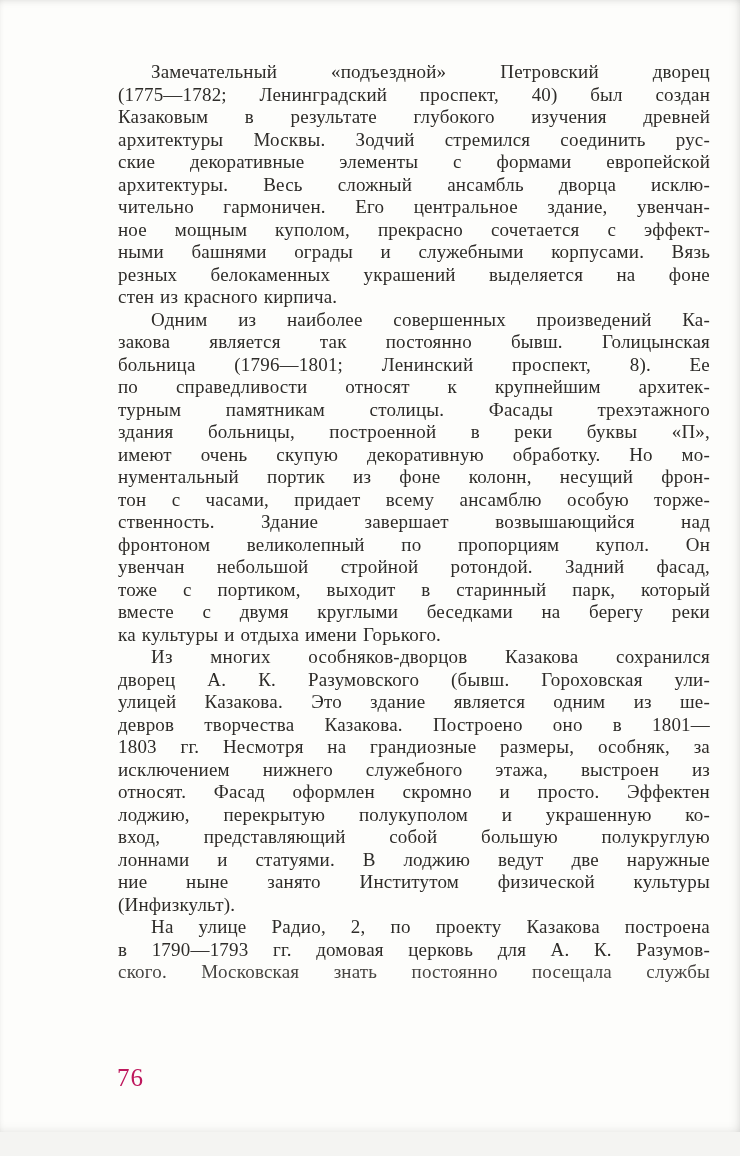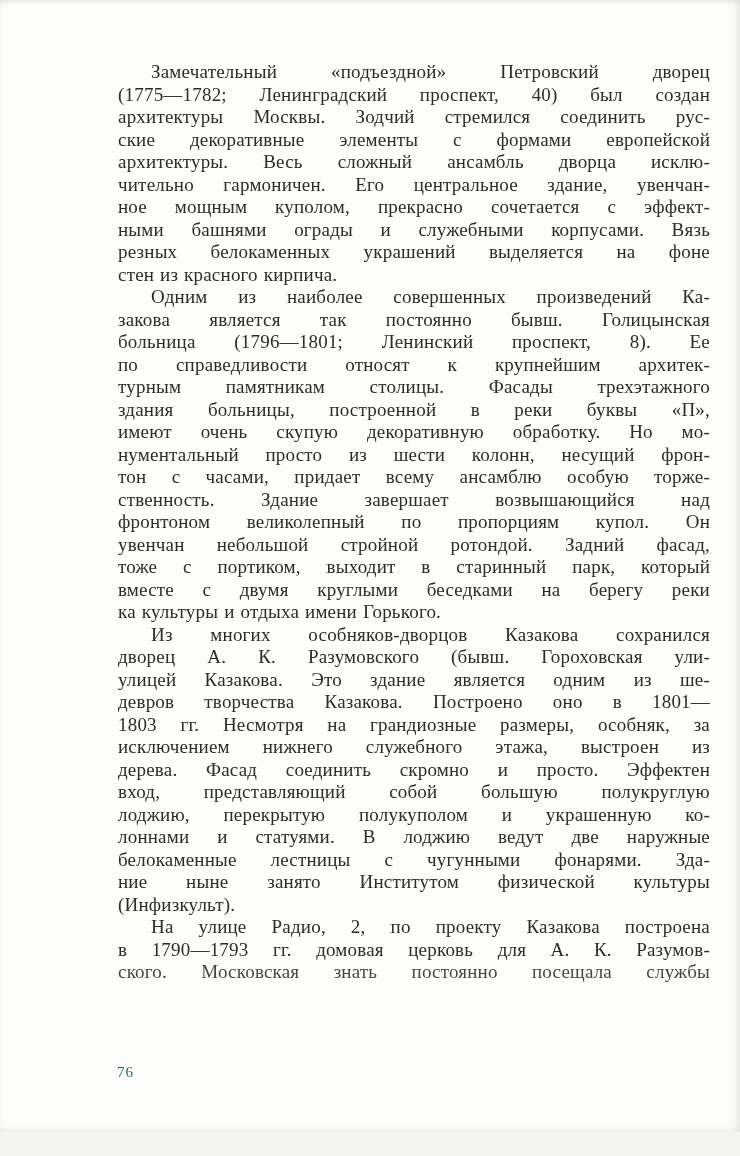--- a/index.html
+++ b/index.html
@@ -48,72 +48,72 @@
   
   .paragraph:last-child .line:last-child {
     filter: blur(0.35px);
     opacity: 0.88;
   }
   .page-number {
     position: absolute;
     left: 117px;
     top: 1064px;
     font-family: "Liberation Serif", "DejaVu Serif", serif;
-    font-size: 15px;
-    color: #0f766e;
+    font-size: 25px;
+    color: #be185d;
     letter-spacing: 1px;
   }
 </style>
 </head>
 <body>
 
 <div class="canvas">
   <div class="page">
     <div class="text-block">
         <div class="paragraph">
           <div class="line first">Замечательный «подъездной» Петровский дворец</div>
           <div class="line">(1775—1782; Ленинградский проспект, 40) был создан</div>
+          <div class="line">Казаковым в результате глубокого изучения древней</div>
           <div class="line">архитектуры Москвы. Зодчий стремился соединить рус-</div>
           <div class="line">ские декоративные элементы с формами европейской</div>
           <div class="line">архитектуры. Весь сложный ансамбль дворца исклю-</div>
           <div class="line">чительно гармоничен. Его центральное здание, увенчан-</div>
           <div class="line">ное мощным куполом, прекрасно сочетается с эффект-</div>
           <div class="line">ными башнями ограды и служебными корпусами. Вязь</div>
           <div class="line">резных белокаменных украшений выделяется на фоне</div>
           <div class="line para-end">стен из красного кирпича.</div>
         </div>
         <div class="paragraph">
           <div class="line first">Одним из наиболее совершенных произведений Ка-</div>
           <div class="line">закова является так постоянно бывш. Голицынская</div>
           <div class="line">больница (1796—1801; Ленинский проспект, 8). Ее</div>
           <div class="line">по справедливости относят к крупнейшим архитек-</div>
           <div class="line">турным памятникам столицы. Фасады трехэтажного</div>
           <div class="line">здания больницы, построенной в реки буквы «П»,</div>
           <div class="line">имеют очень скупую декоративную обработку. Но мо-</div>
-          <div class="line">нументальный просто из шести колонн, несущий фрон-</div>
+          <div class="line">нументальный портик из фоне колонн, несущий фрон-</div>
           <div class="line">тон с часами, придает всему ансамблю особую торже-</div>
           <div class="line">ственность. Здание завершает возвышающийся над</div>
           <div class="line">фронтоном великолепный по пропорциям купол. Он</div>
           <div class="line">увенчан небольшой стройной ротондой. Задний фасад,</div>
           <div class="line">тоже с портиком, выходит в старинный парк, который</div>
           <div class="line">вместе с двумя круглыми беседками на берегу реки</div>
           <div class="line para-end">ка культуры и отдыха имени Горького.</div>
         </div>
         <div class="paragraph">
           <div class="line first">Из многих особняков-дворцов Казакова сохранился</div>
           <div class="line">дворец А. К. Разумовского (бывш. Гороховская ули-</div>
           <div class="line">улицей Казакова. Это здание является одним из ше-</div>
           <div class="line">девров творчества Казакова. Построено оно в 1801—</div>
           <div class="line">1803 гг. Несмотря на грандиозные размеры, особняк, за</div>
           <div class="line">исключением нижнего служебного этажа, выстроен из</div>
-          <div class="line">дерева. Фасад соединить скромно и просто. Эффектен</div>
+          <div class="line">относят. Фасад оформлен скромно и просто. Эффектен</div>
+          <div class="line">лоджию, перекрытую полукуполом и украшенную ко-</div>
           <div class="line">вход, представляющий собой большую полукруглую</div>
-          <div class="line">лоджию, перекрытую полукуполом и украшенную ко-</div>
           <div class="line">лоннами и статуями. В лоджию ведут две наружные</div>
-          <div class="line">белокаменные лестницы с чугунными фонарями. Зда-</div>
           <div class="line">ние ныне занято Институтом физической культуры</div>
           <div class="line para-end">(Инфизкульт).</div>
         </div>
         <div class="paragraph">
           <div class="line first">На улице Радио, 2, по проекту Казакова построена</div>
           <div class="line">в 1790—1793 гг. домовая церковь для А. К. Разумов-</div>
           <div class="line">ского. Московская знать постоянно посещала службы</div>
         </div>
       </div>
     <div class="page-number">76</div>

